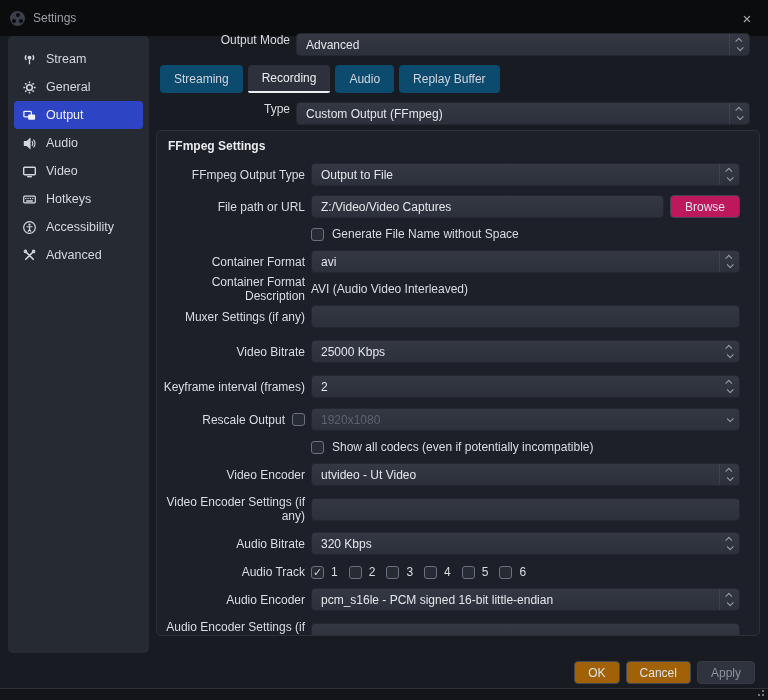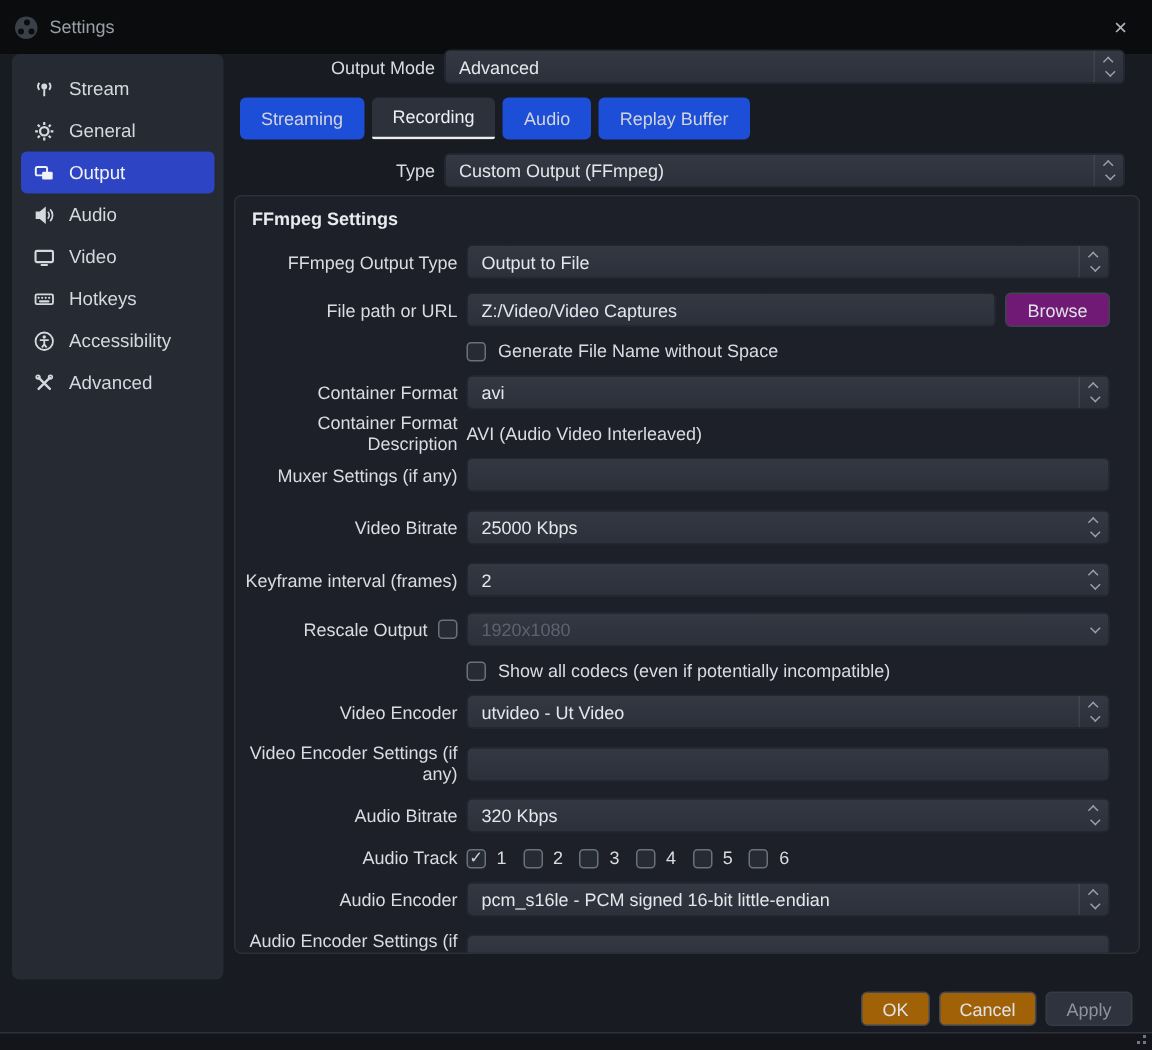--- a/index.html
+++ b/index.html
@@ -21,41 +21,41 @@
   
   .sidebar { position:absolute; left:8px; top:36px; width:141px; height:617px;
              background:#252a33; border-radius:5px; padding:9px 6px; }
   .side-item { height:28px; display:flex; align-items:center; gap:9px; padding:0 8px;
                color:#d5d8dd; font-size:12.5px; border-radius:4px; }
   .side-item.selected { background:#2d45c4; color:#f0f2f5; }
   .side-item svg { flex:0 0 auto; }
 
   
   .main { position:absolute; left:156px; top:33px; width:604px; color:#d5d8dd; font-size:12px; }
-  .frow { display:flex; align-items:center; }
+  .frow { display:flex; align-items:flex-start; }
   .top-label { width:134px; text-align:right; margin-right:6px; color:#d9dce1; }
   .top-field { flex:1; margin-right:10px; }
 
   
   .combo { height:23px; background:linear-gradient(#333843,#2b303a); border:1px solid #232730;
            border-radius:4px; display:flex; align-items:center; overflow:hidden; }
   .combo-text { flex:1; padding:0 9px; color:#e4e6ea; white-space:nowrap; overflow:hidden; }
   .combo-sep { width:1px; align-self:stretch; background:rgba(255,255,255,0.07); }
   .spin-col { width:19px; display:flex; flex-direction:column; align-items:center; justify-content:center; gap:3px; }
   .chev { width:5px; height:5px; border-left:1.5px solid #9aa0ab; border-top:1.5px solid #9aa0ab; }
   .chev.up { transform:rotate(45deg) translateY(1px); }
   .chev.down { transform:rotate(225deg) translateY(1px); }
   .combo.disabled .combo-text { color:#5c6270; }
   .tinput { width:100%; height:23px; background:linear-gradient(#333843,#2b303a); border:1px solid #232730;
             border-radius:4px; color:#e4e6ea; font-size:12px; padding:0 9px;
             font-family:"Liberation Sans","DejaVu Sans",sans-serif; outline:none; }
 
   
   .tabs { display:flex; gap:5px; margin:9px 0 9px 4px; height:28px; }
-  .tab { background:#1d4ed8; border-radius:4px; padding:0 14px; display:flex; align-items:center;
+  .tab { background:#0c4a6e; border-radius:4px; padding:0 14px; display:flex; align-items:center;
          color:#d2d5db; font-size:12px; }
   .tab.active { background:#2c313b; color:#eceef1; border-bottom:2px solid #eceef1;
                 border-radius:4px 4px 2px 2px; }
 
   
   .groupbox { margin-top:5px; width:604px; height:506px; background:#1d2028; border:1px solid #2b3039;
               border-radius:5px; padding:8px 19px 0 0; overflow:hidden; }
   .group-title { font-weight:bold; color:#e9ebef; font-size:12px; padding-left:11px; margin-bottom:10px; }
   .grow { display:flex; align-items:center; }
   .glabel { width:148px; text-align:right; margin-right:6px; color:#d9dce1; flex:0 0 auto; }
@@ -65,21 +65,21 @@
   
   .cbrow { display:flex; align-items:center; gap:8px; height:16px; color:#d9dce1; }
   .cbox { width:13px; height:13px; border:1px solid #6a7080; border-radius:3px; background:#262b34;
           display:flex; align-items:center; justify-content:center; flex:0 0 auto;
           color:#cfd3da; font-size:11px; line-height:1; }
   .tracks { display:flex; align-items:center; gap:7px; }
   .tracks .tnum { color:#d9dce1; margin-right:4px; }
 
   .desc-val { color:#d9dce1; }
 
-  .browse-btn { height:23px; margin-left:6px; padding:0 14px; background:#701a75; border:1px solid #3e4451;
+  .browse-btn { height:23px; margin-left:6px; padding:0 14px; background:#be185d; border:1px solid #3e4451;
                 border-radius:4px; color:#dfe2e7; font-size:12px; display:flex; align-items:center; }
 
   
   .footer { position:absolute; right:13px; top:661px; display:flex; gap:6px; }
   .fbtn { height:23px; padding:0 13px; background:#a16207; border:1px solid #404755; border-radius:4px;
           color:#e0e3e8; font-size:12px; display:flex; align-items:center; }
   .fbtn.apply { background:#2e333d; border-color:#353b47; color:#8d93a0; }
 
   
   .bottom-strip { position:absolute; left:0; top:688px; width:768px; height:12px;

